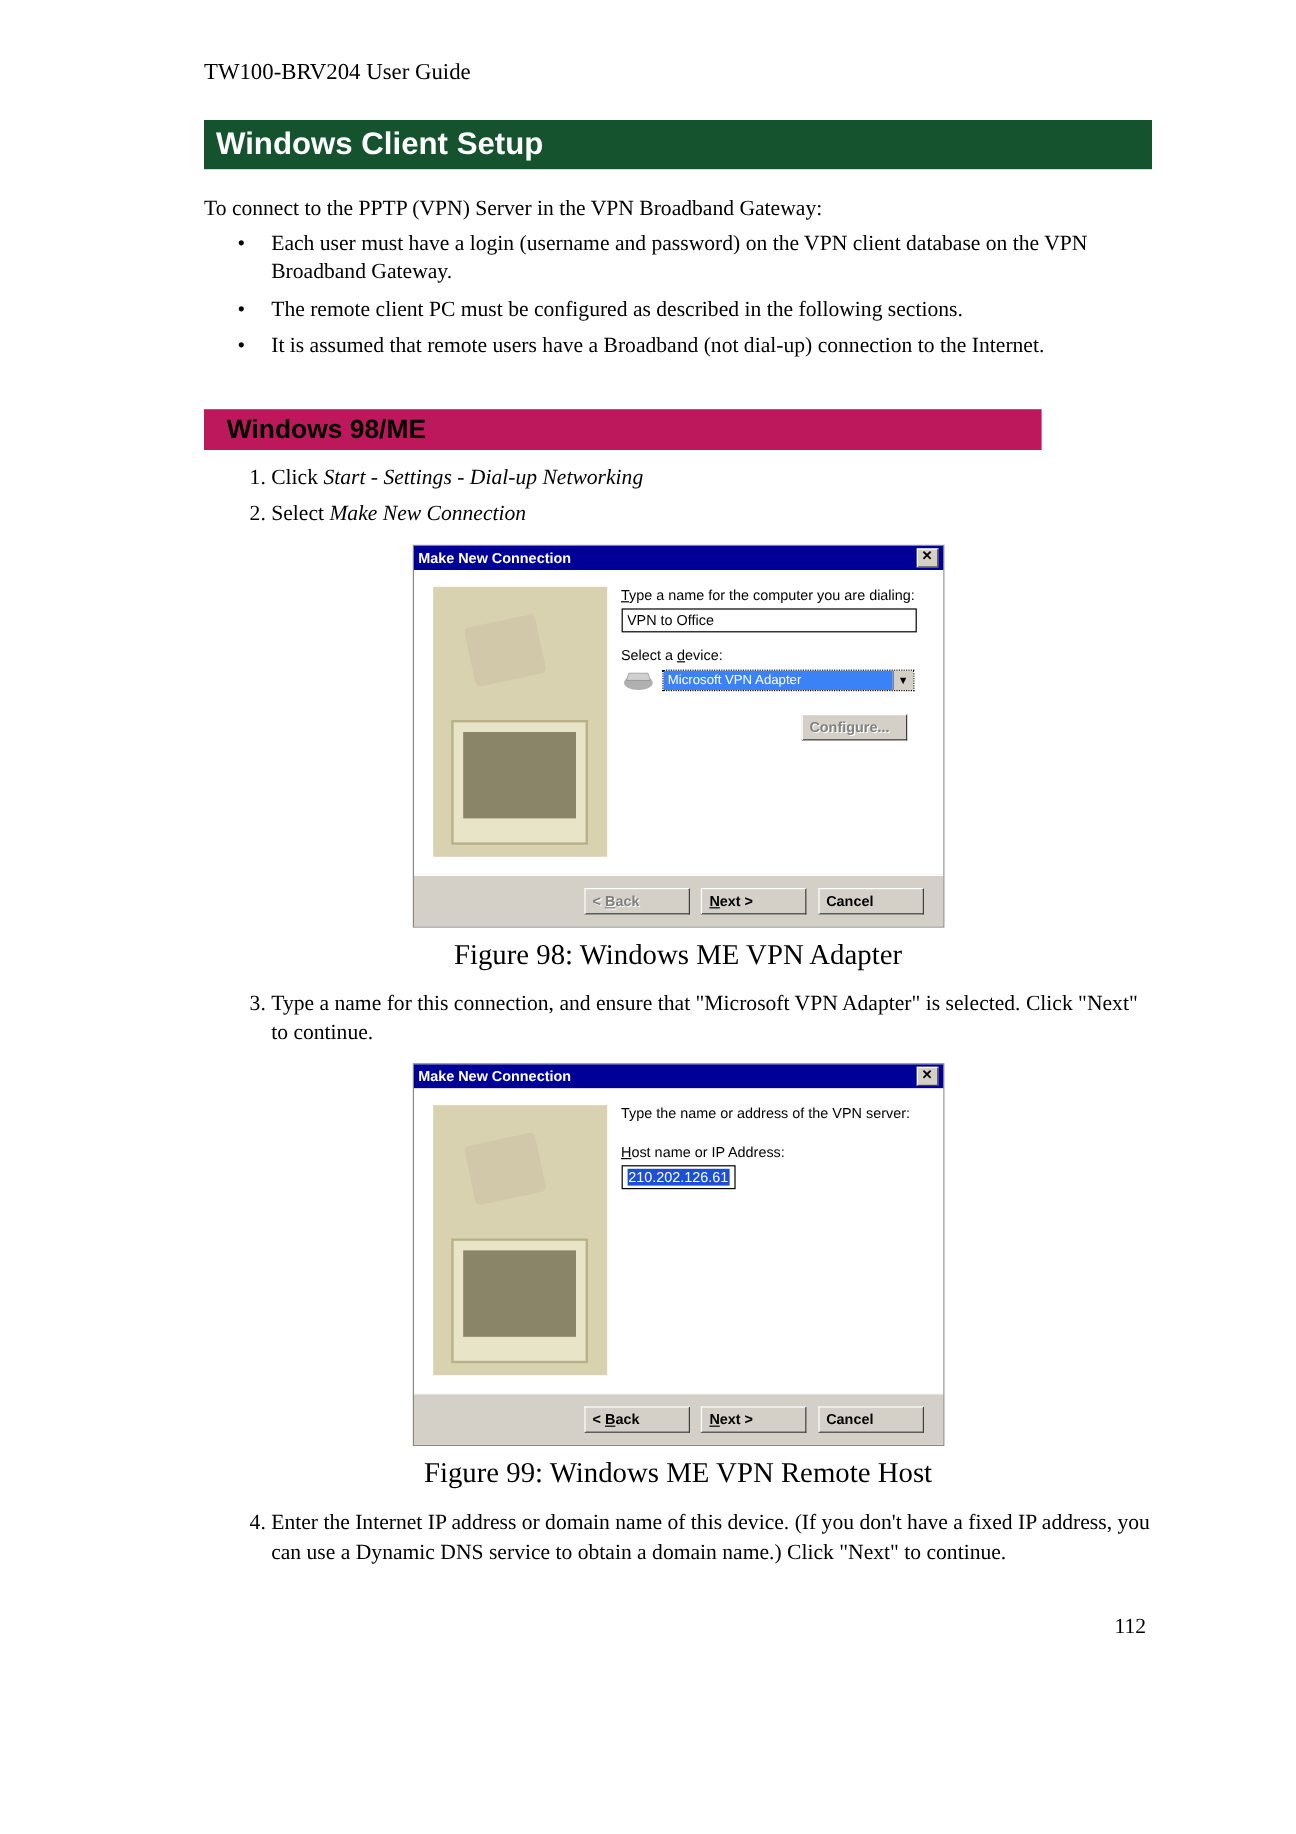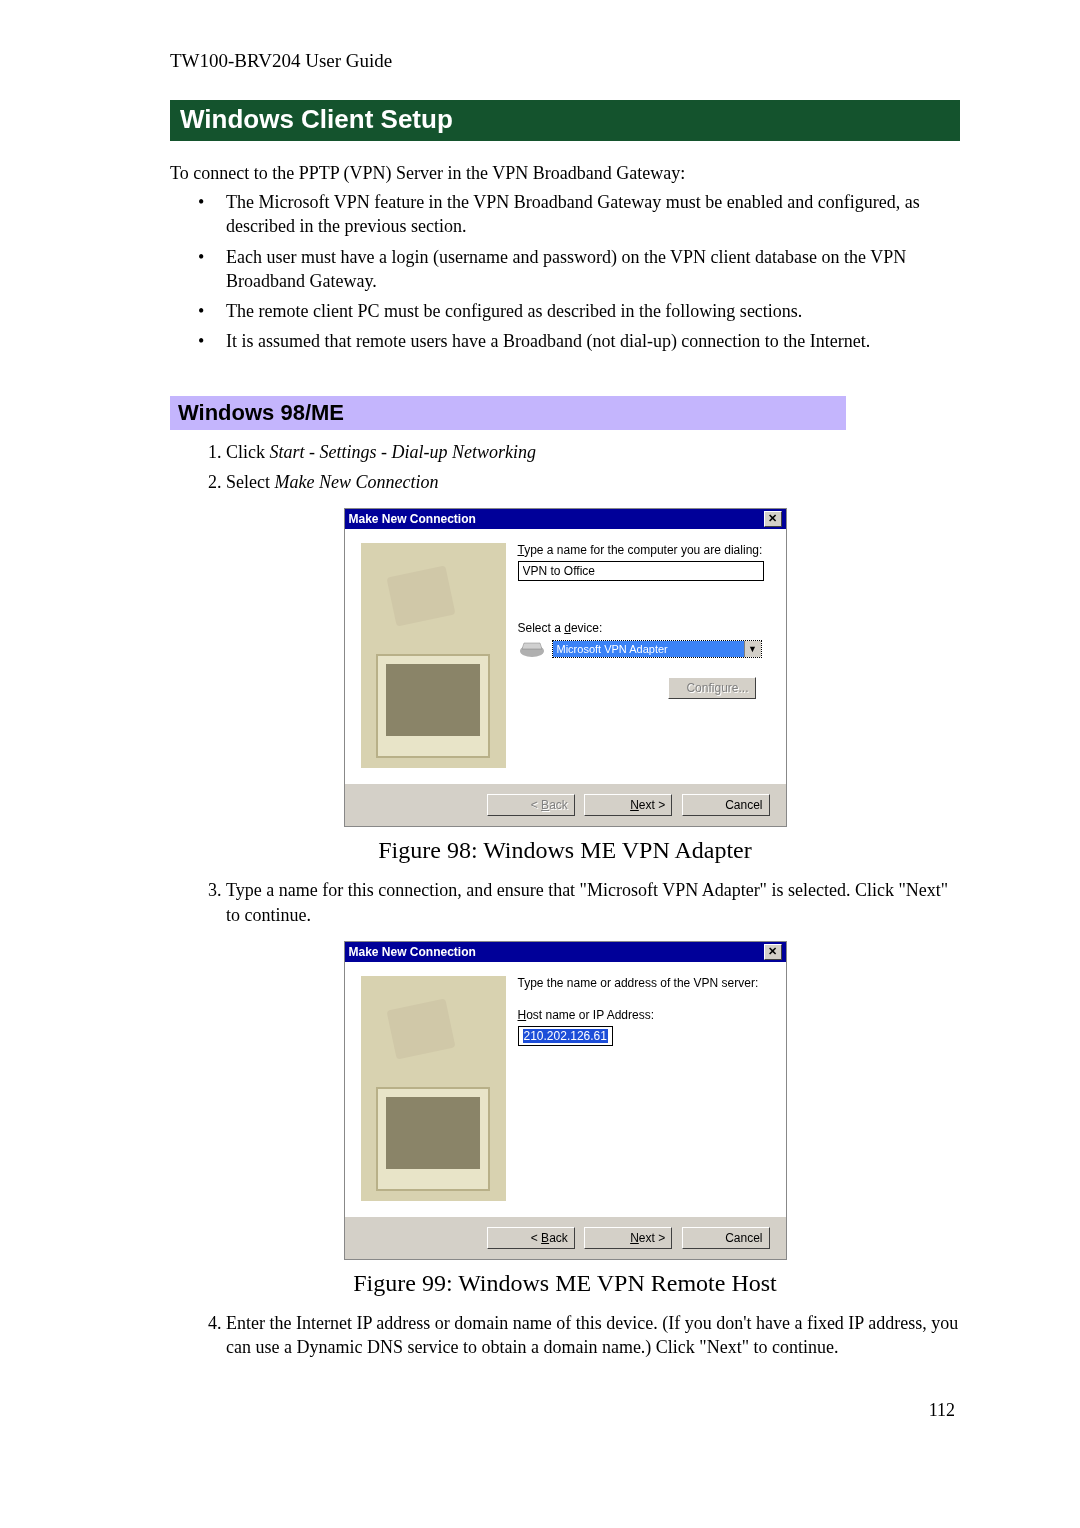--- a/index.html
+++ b/index.html
@@ -45,25 +45,25 @@
     padding-left: 0;
   }
   ul.bullets li::before {
     content: "•";
     position: absolute;
     left: -28px;
     top: 0;
     font-size: 18px;
   }
   .subheading-bar {
-    background: #c4b5fd;
+    background: #be185d;
     font-family: Arial, Helvetica, sans-serif;
     font-weight: bold;
     font-size: 22px;
-    padding: 4px 8px;
+    padding: 4px 19px;
     margin: 42px 0 10px 0;
     width: 660px;
   }
   ol.steps {
     margin: 6px 0 0 0;
     padding-left: 56px;
     font-size: 18px;
   }
   ol.steps li {
     margin-bottom: 6px;
@@ -166,21 +166,21 @@
   }
   .dlg-label .ul { text-decoration: underline; }
   .win-input {
     border: 1px solid #000;
     background: #fff;
     padding: 2px 4px;
     font-size: 12px;
     font-family: inherit;
     box-sizing: border-box;
   }
-  .name-input { width: 246px; margin-bottom: 40px; }
+  .name-input { width: 246px; margin-bottom: 12px; }
 
   .device-row {
     display: inline-flex;
     align-items: center;
     margin-bottom: 8px;
   }
   .device-icon {
     width: 28px; height: 20px;
     display: inline-block;
     margin-right: 6px;
@@ -218,22 +218,23 @@
   .win-btn {
     display: inline-block;
     min-width: 74px;
     padding: 3px 6px;
     background: #d4d0c8;
     border-top: 1px solid #fff;
     border-left: 1px solid #fff;
     border-right: 1px solid #404040;
     border-bottom: 1px solid #404040;
     font-size: 12px;
-    text-align: right;
+    text-align: left;
     font-family: inherit;
+    font-weight: bold;
   }
   .win-btn.disabled {
     color: #808080;
     text-shadow: 1px 1px 0 #fff;
   }
   .dlg-footer {
     background: #d4d0c8;
     padding: 10px 16px;
     text-align: right;
     border-top: 1px solid #fff;
@@ -258,21 +259,20 @@
 
 <div class="page">
 
   <div class="doc-header">TW100-BRV204  User Guide</div>
 
   <div class="title-bar">Windows Client Setup</div>
 
   <div class="intro">To connect to the PPTP (VPN) Server in the VPN Broadband Gateway:</div>
 
   <ul class="bullets">
-    <li>The Microsoft VPN feature in the VPN Broadband Gateway must be enabled and configured, as described in the previous section.</li>
     <li>Each user must have a login (username and password) on the VPN client database on the VPN Broadband Gateway.</li>
     <li>The remote client PC must be configured as described in the following sections.</li>
     <li>It is assumed that remote users have a Broadband (not dial-up) connection to the Internet.</li>
   </ul>
 
   <div class="subheading-bar">Windows 98/ME</div>
 
   <ol class="steps" start="1">
     <li>
       <span>Click </span><span class="italic">Start - Settings - Dial-up Networking</span>

